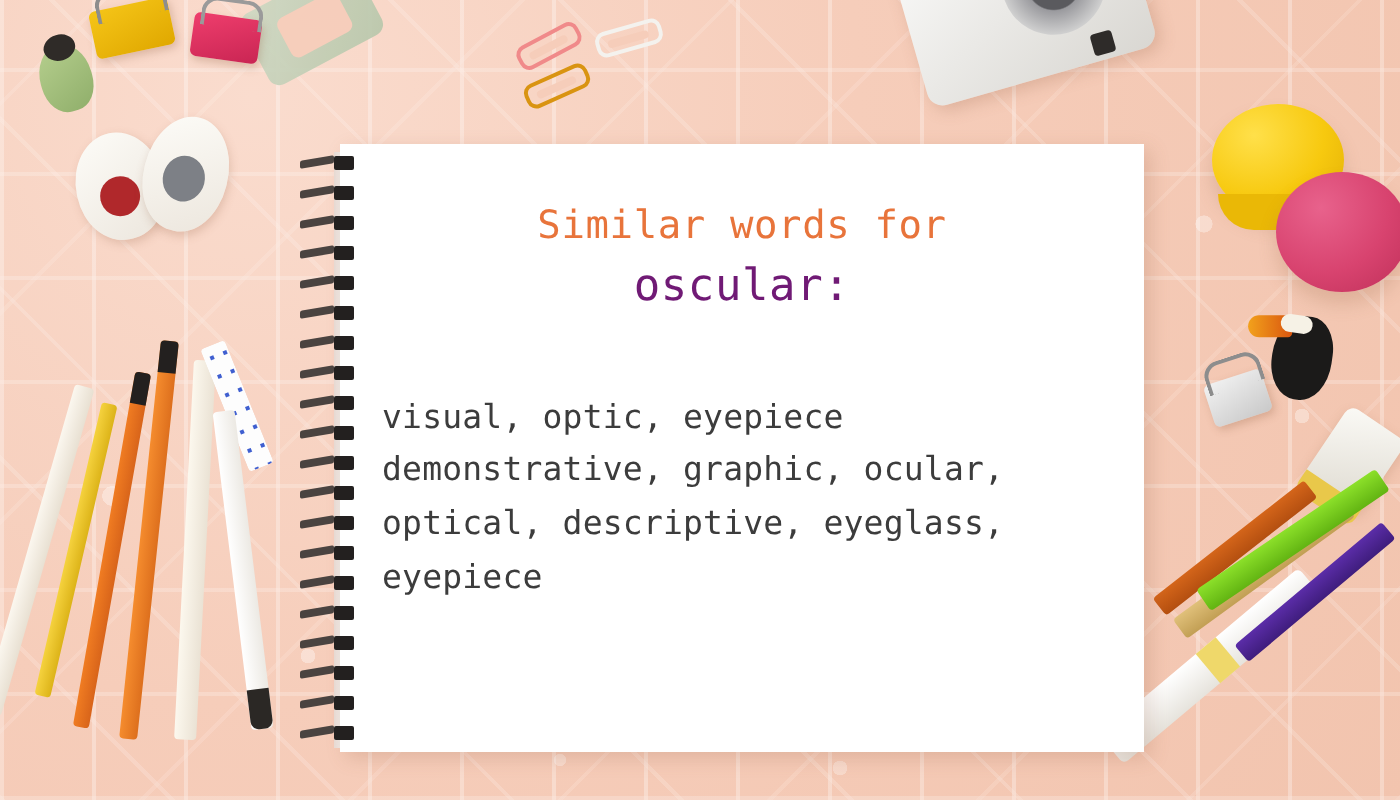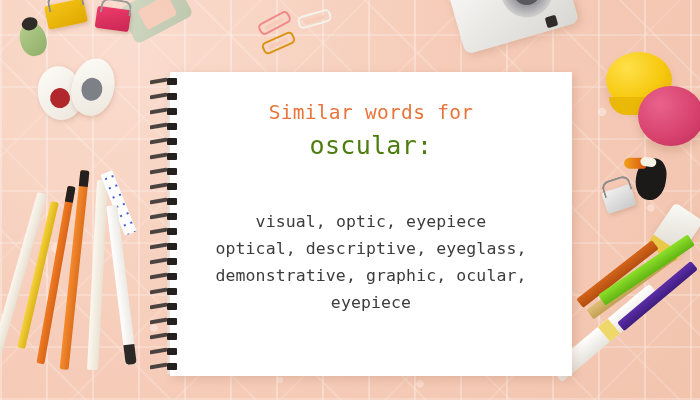--- a/index.html
+++ b/index.html
@@ -125,38 +125,37 @@
   
   .page-text {
     position: absolute;
     left: 20px;
     top: 2px;
     width: 402px;
     height: 304px;
     display: flex;
     flex-direction: column;
     align-items: center;
-    text-align: center;
   }
   .heading-line {
     margin-top: 29px;
     font-size: 19.5px;
     color: #e8743b;
     letter-spacing: .3px;
     line-height: 1.25;
   }
   .headword {
     margin-top: 6px;
-    font-size: 25px;
-    color: #4d7c0f;
+    font-size: 22px;
+    color: #701a75;
     letter-spacing: .3px;
     line-height: 1.2;
   }
   .synonyms {
-    margin-top: 48px;
+    margin-top: 38px;
     font-size: 16.5px;
     color: #3c3c3c;
     line-height: 1.62;
     letter-spacing: .1px;
     width: 360px;
   }
   .synonyms span { display: block; white-space: pre; }
 
   
   .obj { position: absolute; z-index: 10; }
@@ -415,21 +414,21 @@
         <div class="coil" style="top: 255px;"></div>
         <div class="coil" style="top: 270px;"></div>
         <div class="coil" style="top: 285px;"></div>
       </div>
 
     <div class="page-text">
       <div class="heading-line">Similar words for</div>
       <div class="headword">oscular:</div>
       <div class="synonyms" id="synonyms">
           <span>visual, optic, eyepiece</span>
+          <span>demonstrative, graphic, ocular,</span>
           <span>optical, descriptive, eyeglass,</span>
-          <span>demonstrative, graphic, ocular,</span>
           <span>eyepiece</span>
         </div>
     </div>
   </div>
 
 
 </div>
 
 </body></html>

